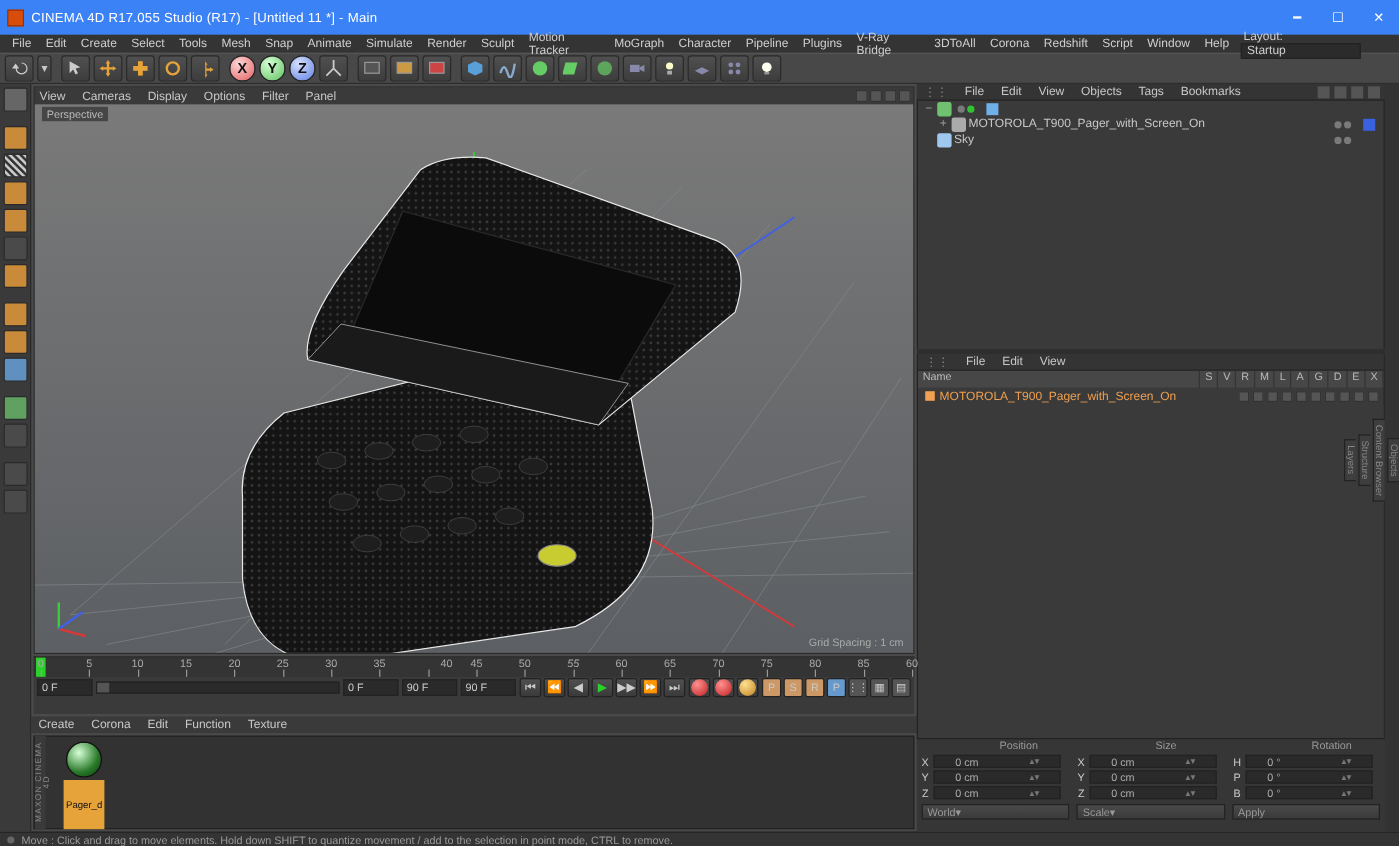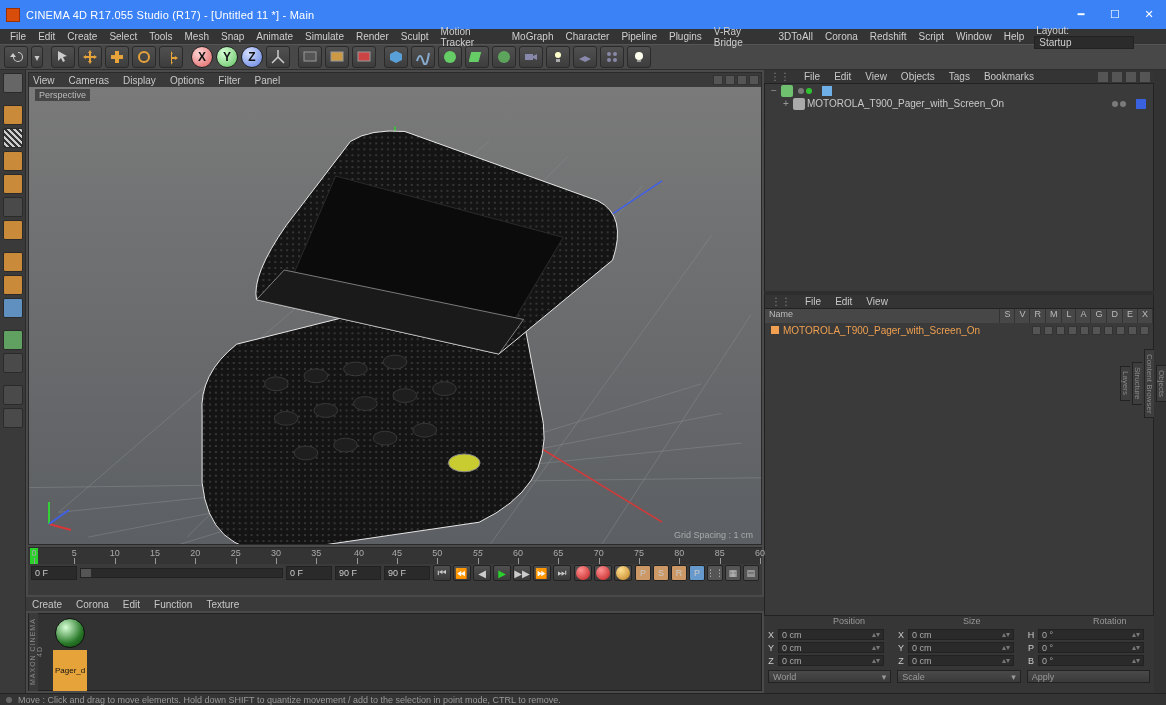--- a/index.html
+++ b/index.html
@@ -81,24 +81,24 @@
 .takerow .tname{color:#f0a050}
 .takerow .sw{width:8px;height:8px;background:#f0a050;margin-right:4px}
 .takerow .ticons{margin-left:auto;display:flex;gap:3px;padding-right:4px}
 .takerow .ti{width:9px;height:9px;background:#555;border:1px solid #333}
 .attrbody{flex:1;background:#3a3a3a}
 .coordpanel{height:78px;background:#363636;border-top:1px solid #222;font-size:9px}
 .coordhdr{display:flex;height:12px}
 .coordhdr div{flex:1;padding-left:4px;color:#999}
 .coordrow{display:flex;height:13px;align-items:center}
 .coordrow .lab{width:14px;text-align:center;color:#ccc}
-.coordrow .val{flex:1;background:#2a2a2a;border:1px solid #222;height:11px;color:#aaa;padding:0 3px;margin-right:10px;display:flex;align-items:center;justify-content:space-between}
+.coordrow .val{flex:1;background:#2a2a2a;border:1px solid #222;height:11px;color:#aaa;padding:0 17px;margin-right:10px;display:flex;align-items:center;justify-content:space-between}
 .coordrow .val .sp{color:#777;font-size:8px}
 .coordftr{display:flex;gap:6px;padding:3px 4px}
-.coordftr .dd{flex:1;height:13px;background:linear-gradient(#4a4a4a,#3a3a3a);border:1px solid #222;padding:0 4px;color:#999;display:flex;align-items:center;justify-content:space-between}
+.coordftr .dd{flex:1;height:13px;background:linear-gradient(#4a4a4a,#3a3a3a);border:1px solid #222;padding:0 4px;color:#999;display:flex;align-items:center;}
 .coordftr .apply{width:60px;text-align:center}
 .sidetabs{width:12px;background:#333;display:flex;flex-direction:column;align-items:center;gap:2px;padding-top:4px;writing-mode:vertical-rl;font-size:8px;color:#888}
 .sidetabs .tab{padding:4px 0;background:#3e3e3e;border:1px solid #222;border-right:none}
 .statusbar{height:12px;background:#343434;border-top:1px solid #222;font-size:9px;color:#9a9a9a;display:flex;align-items:center;padding:0 6px}
 .statusbar .bullet{width:6px;height:6px;background:#666;border-radius:50%;margin-right:6px}
 </style>
 </head>
 <body>
 
 <div class="titlebar">
@@ -377,21 +377,21 @@
           <div class="tickl" style="left: 127px;">15</div>
           <div class="tick" style="left: 167.333px;"></div>
           <div class="tickl" style="left: 167.333px;">20</div>
           <div class="tick" style="left: 207.667px;"></div>
           <div class="tickl" style="left: 207.667px;">25</div>
           <div class="tick" style="left: 248px;"></div>
           <div class="tickl" style="left: 248px;">30</div>
           <div class="tick" style="left: 288.333px;"></div>
           <div class="tickl" style="left: 288.333px;">35</div>
           <div class="tick" style="left: 328.667px;"></div>
-          <div class="tickl" style="left: 331px; text-align: center;">40</div>
+          <div class="tickl" style="left: 344px; text-align: center;">40</div>
           <div class="tick" style="left: 369px;"></div>
           <div class="tickl" style="left: 369px;">45</div>
           <div class="tick" style="left: 409.333px;"></div>
           <div class="tickl" style="left: 409.333px;">50</div>
           <div class="tick" style="left: 449.667px;"></div>
           <div class="tickl" style="left: 449.667px; font-style: italic;">55</div>
           <div class="tick" style="left: 490px;"></div>
           <div class="tickl" style="left: 490px;">60</div>
           <div class="tick" style="left: 530.333px;"></div>
           <div class="tickl" style="left: 530.333px;">65</div>
@@ -498,20 +498,31 @@
     <span class="ico" style="background:#aaa"></span>
     <span class="name">MOTOROLA_T900_Pager_with_Screen_On</span>
     <span class="dots">
             <span class="dot" style="background:#7a7a7a"></span>
             <span class="dot" style="background:#7a7a7a"></span>
           </span>
     <span class="tagc">
             <span class="tag" style="background:#3a62e0"></span>
           </span>
         </div>
+        <div class="treerow">
+          <span style="width:4px"></span>
+    <span class="exp"></span>
+    <span class="ico" style="background:#9fc8ef"></span>
+    <span class="name">Sky</span>
+    <span class="dots">
+            <span class="dot" style="background:#7a7a7a"></span>
+            <span class="dot" style="background:#7a7a7a"></span>
+          </span>
+    <span class="tagc"></span>
+        </div>
       </div>
 
     <div class="splitter"></div>
 
     <div class="attr">
       <div class="panelmenu">
         <span style="color:#888">⋮⋮</span>
         <span>File</span>
         <span>Edit</span>
         <span>View</span>

